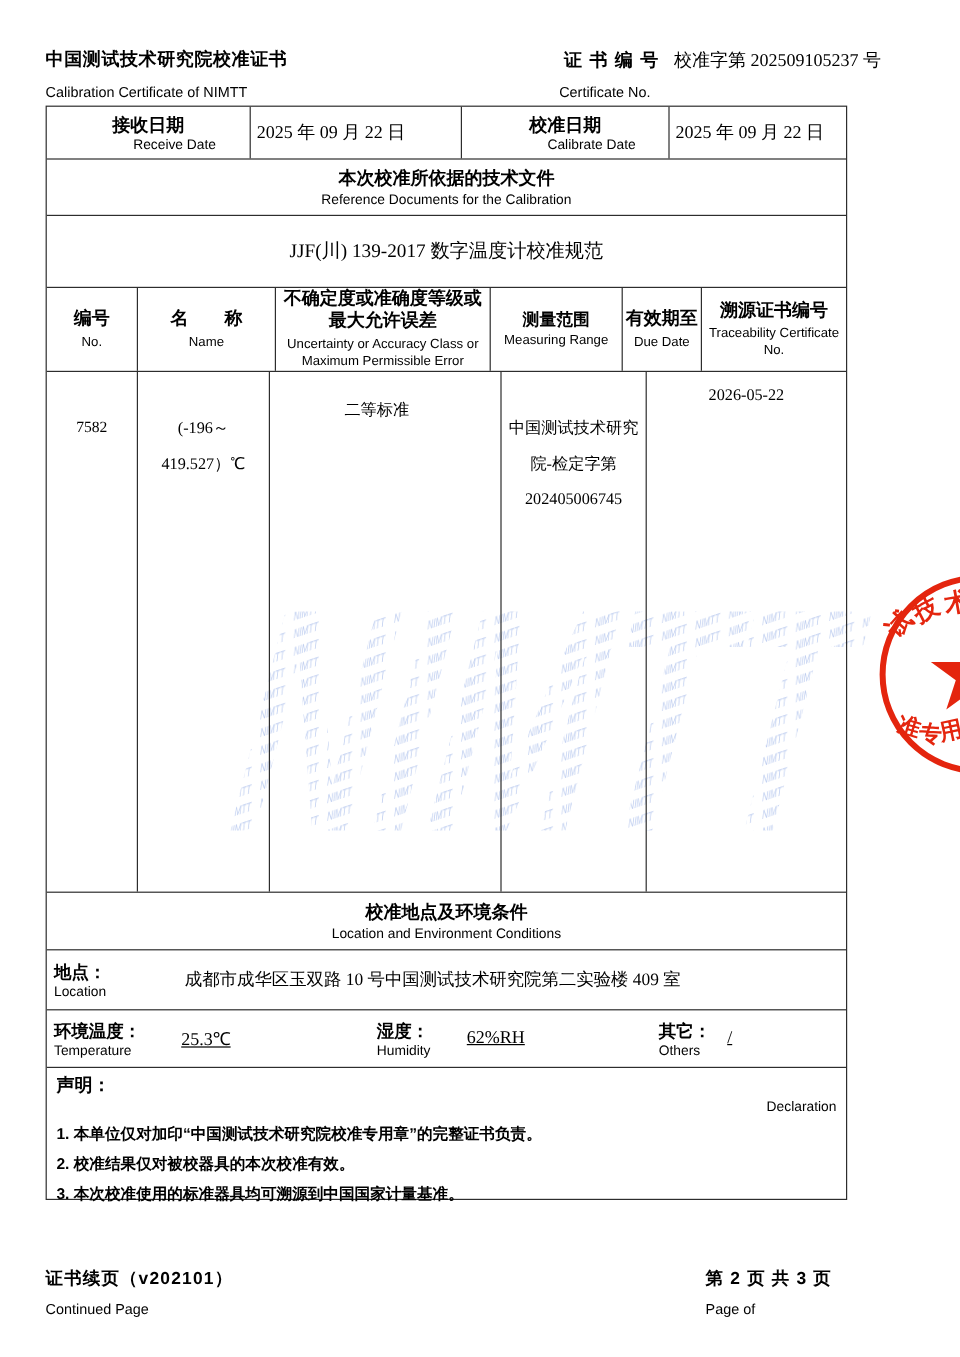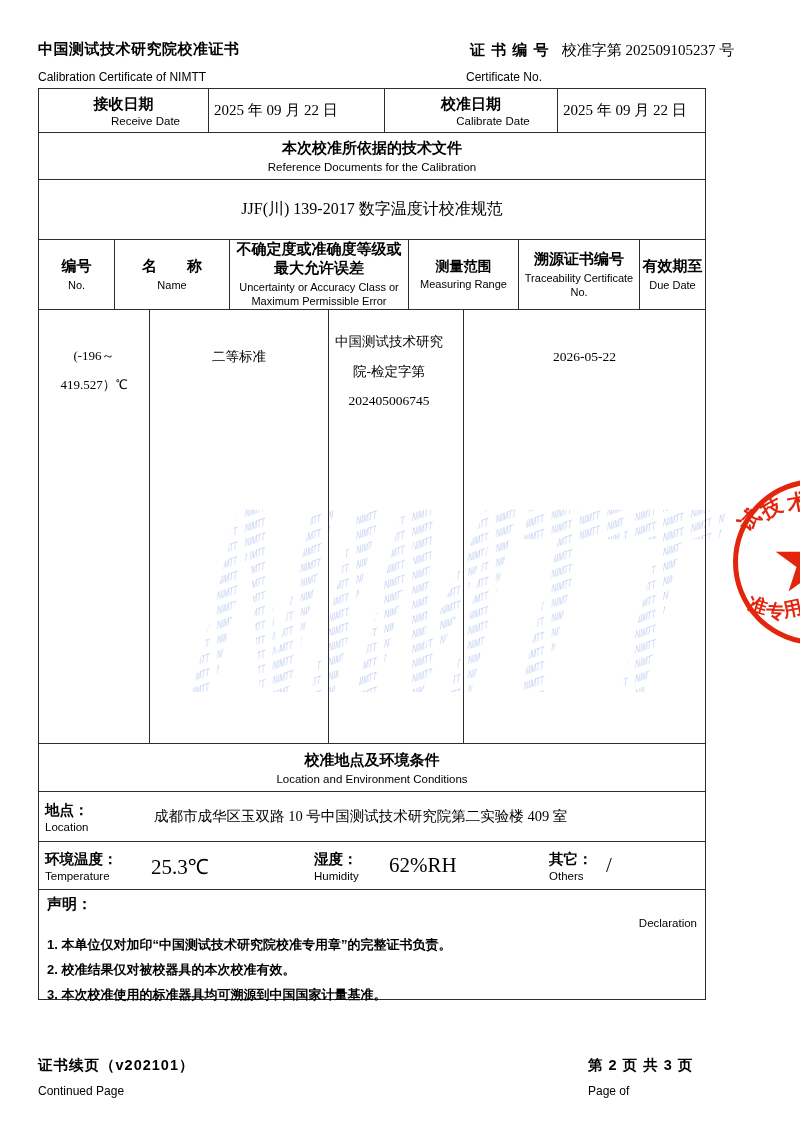--- a/index.html
+++ b/index.html
@@ -75,21 +75,21 @@
   .lab .cn { font-size:14.5px; font-weight:bold; }
   .lab .en { font-size:11.5px; margin-top:1px; }
   .loc-row .lab { width:109px; }
   .loc-val { flex:1; font-family:"Liberation Serif", serif; font-size:14.5px; }
 
   
   .env-row { height:48px; display:flex; align-items:center; }
   .env-row .lab1 { width:106px; }
   .env-row .lab2 { width:75px; }
   .env-row .lab3 { width:57px; }
-  .env-val { font-family:"Liberation Serif", serif; font-size:21px; }
+  .env-val { font-family:"Liberation Serif", serif; font-size:15px;text-decoration:underline; }
   .ev1 { width:157px; } .ev2 { width:154px; } .ev3 { flex:1; }
 
   
   .decl { height:110px; padding:5px 8px; box-sizing:border-box; }
   .decl .cn { font-size:15px; font-weight:bold; }
   .decl .en { font-size:11.5px; margin-top:3px;text-align:right; }
   .decl .item { font-size:13px; font-weight:bold; margin-top:7px; }
 
   
   .foot-left { position:absolute; left:38px; top:1056px; }
@@ -171,31 +171,32 @@
           <div class="en">Name</div>
       </div>
       <div class="cell w4">
         <div class="cn">不确定度或准确度等级或最大允许误差</div>
           <div class="en">Uncertainty or Accuracy Class or Maximum Permissible Error</div>
       </div>
       <div class="cell w3">
         <div class="cn">测量范围</div>
           <div class="en">Measuring Range</div>
       </div>
+      <div class="cell w6">
+        <div class="cn">有效期至</div>
+          <div class="en">Due Date</div>
+      </div>
       <div class="cell w5">
         <div class="cn">溯源证书编号</div>
           <div class="en">Traceability Certificate No.</div>
       </div>
-      <div class="cell w6">
-        <div class="cn">有效期至</div>
-          <div class="en">Due Date</div>
-      </div>
     </div>
 
     <div class="row std-data cells">
+      <div class="cell w2">7582</div>
       <div class="cell w3">(-196～419.527）℃</div>
       <div class="cell w4">二等标准</div>
       <div class="cell w5">中国测试技术研究院-检定字第 202405006745</div>
       <div class="cell w6">2026-05-22</div>
     </div>
 
     <div class="row sec-hd hd48">
       <div class="cn">校准地点及环境条件</div>
       <div class="en">Location and Environment Conditions</div>
     </div>

